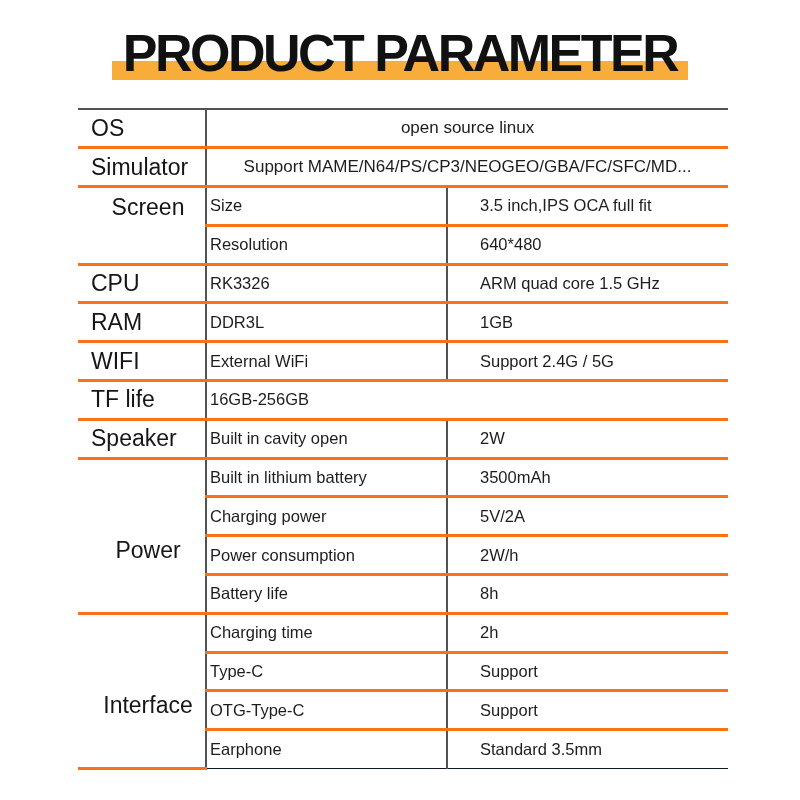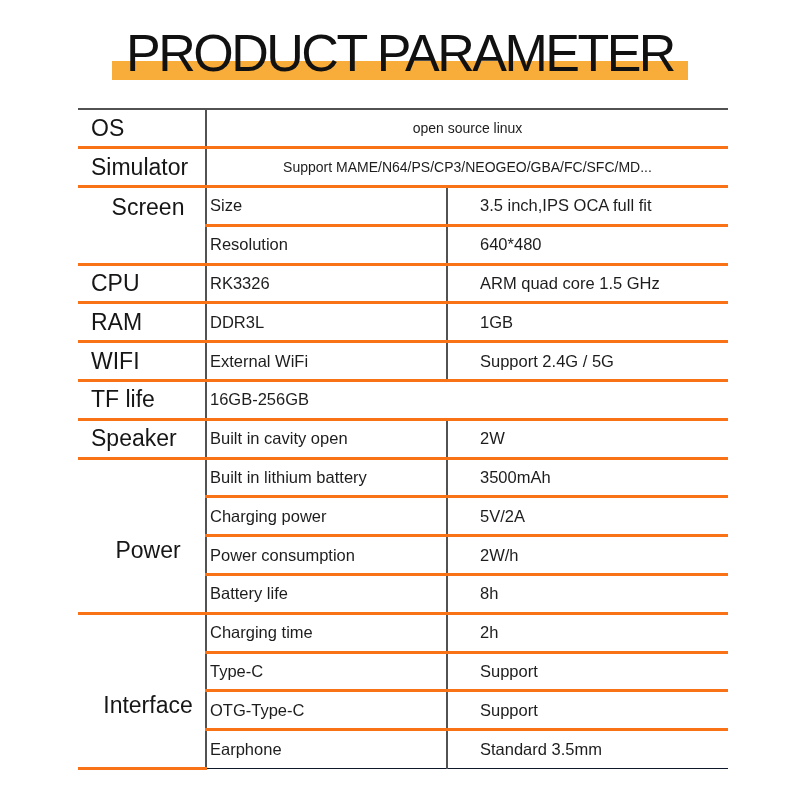--- a/index.html
+++ b/index.html
@@ -28,21 +28,21 @@
     width: 576px; height: 19px;
     background: #F8AC3A;
     z-index: 0;
   }
   .title-text {
     position: absolute;
     top: 27px; left: 0;
     width: 800px;
     text-align: center;
     font-size: 52px;
-    font-weight: normal;
+    font-weight: bold;
     letter-spacing: -2.5px;
     line-height: 1;
     color: #111111;
     z-index: 1;
     white-space: nowrap;
   }
 
   
   table.spec-table {
     position: absolute;
@@ -71,21 +71,21 @@
   }
   td.cn {                 
     font-size: 16.5px;
     padding-left: 3px;
   }
   td.cv {                 
     font-size: 16.5px;
     padding-left: 32px;
   }
   td.center {             
-    font-size: 14px;
+    font-size: 17px;
     text-align: center;
     padding: 0;
   }
   td.vtop {               
     vertical-align: top;
     line-height: 38.8px;
     text-align: center;
   }
   td.vlow {               
     vertical-align: middle;

